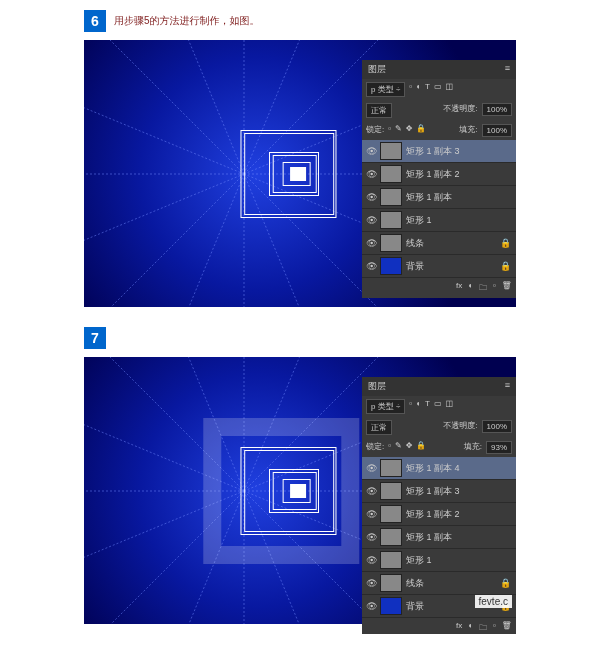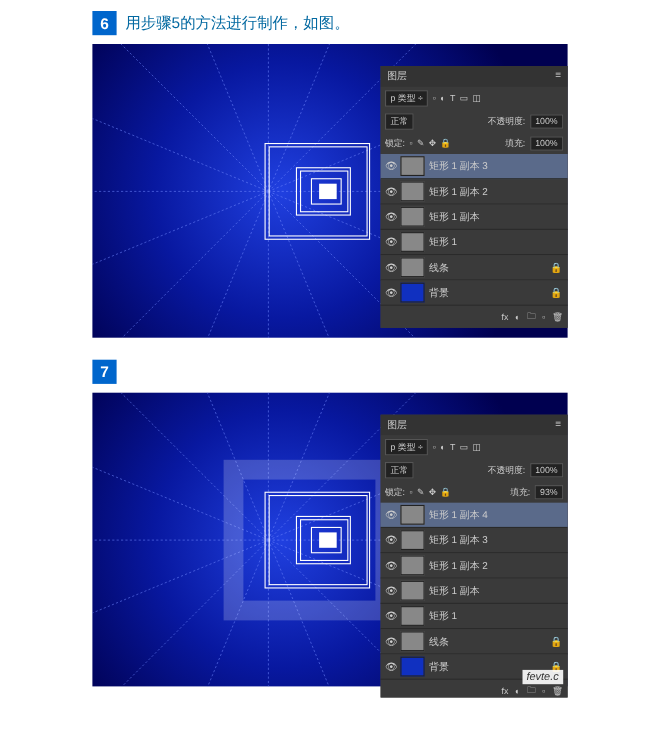--- a/index.html
+++ b/index.html
@@ -1,35 +1,35 @@
 <!DOCTYPE html>
 <html><head>
 <meta charset="utf-8">
 <style>
 body{margin:0;background:#fff;font-family:"Microsoft YaHei",sans-serif;width:600px}
 .step{padding:10px 0}
 .step-head{display:flex;align-items:center;gap:8px;padding:0 84px 8px}
 .num{background:#0066cc;color:#fff;width:22px;height:22px;display:flex;align-items:center;justify-content:center;font-size:14px;font-weight:bold}
-.desc{font-size:14px;color:#0369a1}
+.desc{font-size:10px;color:#7f1d1d}
 .shot{margin:0 84px;position:relative;height:267px;background:radial-gradient(circle at 40% 50%,#2040e0 0%,#0818a0 40%,#000050 80%)}
 .rays line{stroke:#7088ff;stroke-width:.5;stroke-dasharray:2 2}
 .sq{position:absolute;border:1px solid #fff;left:50%;top:50%;transform:translate(-62%,-50%)}
 .sq.fill{background:#fff;border:none}
 .sq.thick{border-width:18px;border-color:rgba(255,255,255,.2)}
-.panel{position:absolute;right:0;top:20px;width:170px;background:#444;color:#ccc;font-size:9px}
+.panel{position:absolute;right:0;top:20px;width:154px;background:#444;color:#ccc;font-size:9px}
 .pbar{background:#333;padding:3px 6px;display:flex;justify-content:space-between}
 .prow{display:flex;align-items:center;gap:4px;padding:2px 4px;background:#3a3a3a;border-bottom:1px solid #2a2a2a}
 .prow.sel{background:#5a6a8a}
 .thumb{width:20px;height:16px;background:#888;border:1px solid #222}
 .thumb.blue{background:#1030c0}
 .prow .nm{flex:1}
 .eye{width:10px}
-.ctrl{display:flex;gap:4px;padding:3px 4px;align-items:center;background:#3a3a3a;font-size:8px}
+.ctrl{display:flex;gap:4px;padding:3px 4px;align-items:flex-start;background:#3a3a3a;font-size:8px}
 .sel-box{background:#222;padding:1px 4px;border:1px solid #555}
-.wm{position:absolute;right:4px;bottom:2px;background:rgba(255,255,255,.9);font-size:10px;font-style:italic;padding:1px 4px;color:#333}
+.wm{position:absolute;right:4px;bottom:16px;background:rgba(255,255,255,.9);font-size:10px;padding:1px 4px;color:#333}
 </style>
 </head>
 <body>
 
 <div id="root">
     <div class="step">
     <div class="step-head">
       <div class="num">6</div>
       <div class="desc">用步骤5的方法进行制作，如图。</div>
     </div>

